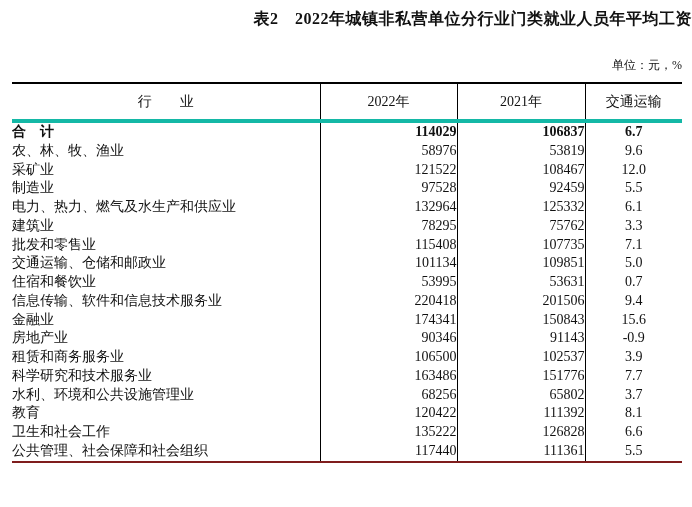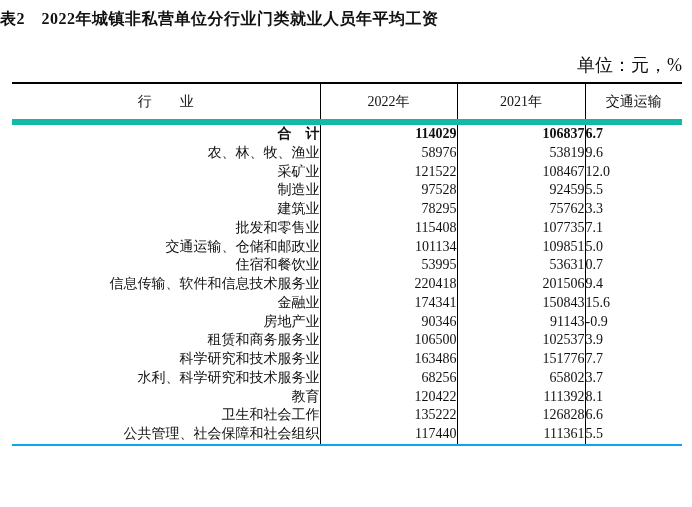--- a/index.html
+++ b/index.html
@@ -12,30 +12,30 @@
     font-family: "Liberation Serif", "DejaVu Serif", serif;
     color: #111111;
   }
   .page {
     position: relative;
     width: 692px;
     height: 507px;
   }
   .title {
     padding-top: 9px;
-    text-align: left;
+    text-align: right;
     font-size: 16px;
     font-weight: bold;
     letter-spacing: 0.5px;
   }
   .unit {
     width: 670px;
     margin: 26px 10px 0 12px;
     text-align: right;
-    font-size: 18px;
+    font-size: 12px;
     line-height: 18px;
   }
   table.wage-table {
     border-collapse: collapse;
     table-layout: fixed;
     width: 670px;
     margin: 8px 0 0 12px;
   }
   table.wage-table th,
   table.wage-table td {
@@ -44,40 +44,40 @@
     font-weight: normal;
     overflow: hidden;
     white-space: nowrap;
   }
   table.wage-table th:not(:last-child),
   table.wage-table td:not(:last-child) {
     border-right: 1px solid #000000;
   }
   thead th {
     border-top: 2px solid #000000;
-    border-bottom: 6px solid #14b8a6;
+    border-bottom: 4px solid #14b8a6;
     height: 35px;
     text-align: center;
     vertical-align: middle;
   }
   tbody td {
     height: 18.75px;
     line-height: 18.75px;
     vertical-align: middle;
   }
   tbody tr:last-child td {
-    border-bottom: 2px solid #0ea5e9;
+    border-bottom: 2px solid #7f1d1d;
   }
   tr.total td {
     font-weight: bold;
   }
-  td.name   { text-align: right;  padding-left: 6px;  }
+  td.name   { text-align: left;  padding-left: 6px;  }
   td.y2022  { text-align: right; padding-right: 12px; }
   td.y2021  { text-align: right; padding-right: 8px;  }
-  td.growth { text-align: left; padding-right: 3px;  }
+  td.growth { text-align: center; padding-right: 3px;  }
 </style>
 </head>
 <body>
 
 <div class="page">
 
   <div class="title">表2　2022年城镇非私营单位分行业门类就业人员年平均工资</div>
 
   <div class="unit">单位：元，%</div>
 
@@ -115,20 +115,26 @@
     <td class="y2021">108467</td>
     <td class="growth">12.0</td>
   </tr>
         <tr>
     <td class="name">制造业</td>
     <td class="y2022">97528</td>
     <td class="y2021">92459</td>
     <td class="growth">5.5</td>
   </tr>
         <tr>
+    <td class="name">电力、热力、燃气及水生产和供应业</td>
+    <td class="y2022">132964</td>
+    <td class="y2021">125332</td>
+    <td class="growth">6.1</td>
+  </tr>
+        <tr>
     <td class="name">建筑业</td>
     <td class="y2022">78295</td>
     <td class="y2021">75762</td>
     <td class="growth">3.3</td>
   </tr>
         <tr>
     <td class="name">批发和零售业</td>
     <td class="y2022">115408</td>
     <td class="y2021">107735</td>
     <td class="growth">7.1</td>
@@ -169,21 +175,21 @@
     <td class="y2021">102537</td>
     <td class="growth">3.9</td>
   </tr>
         <tr>
     <td class="name">科学研究和技术服务业</td>
     <td class="y2022">163486</td>
     <td class="y2021">151776</td>
     <td class="growth">7.7</td>
   </tr>
         <tr>
-    <td class="name">水利、科学研究和技术服务业</td>
+    <td class="name">水利、环境和公共设施管理业</td>
     <td class="y2022">68256</td>
     <td class="y2021">65802</td>
     <td class="growth">3.7</td>
   </tr>
         <tr>
     <td class="name">教育</td>
     <td class="y2022">120422</td>
     <td class="y2021">111392</td>
     <td class="growth">8.1</td>
   </tr>

